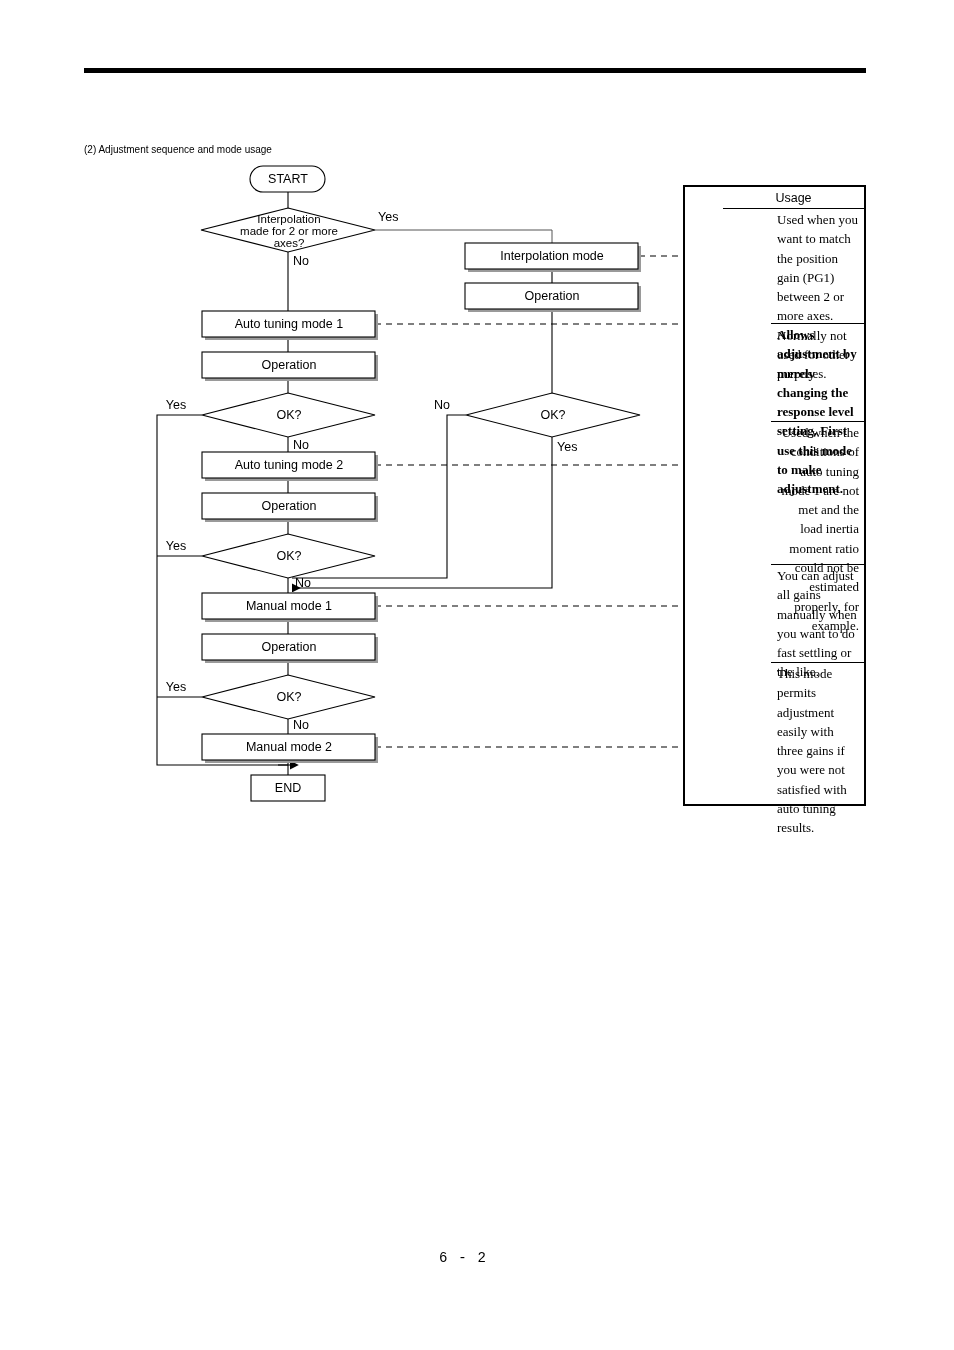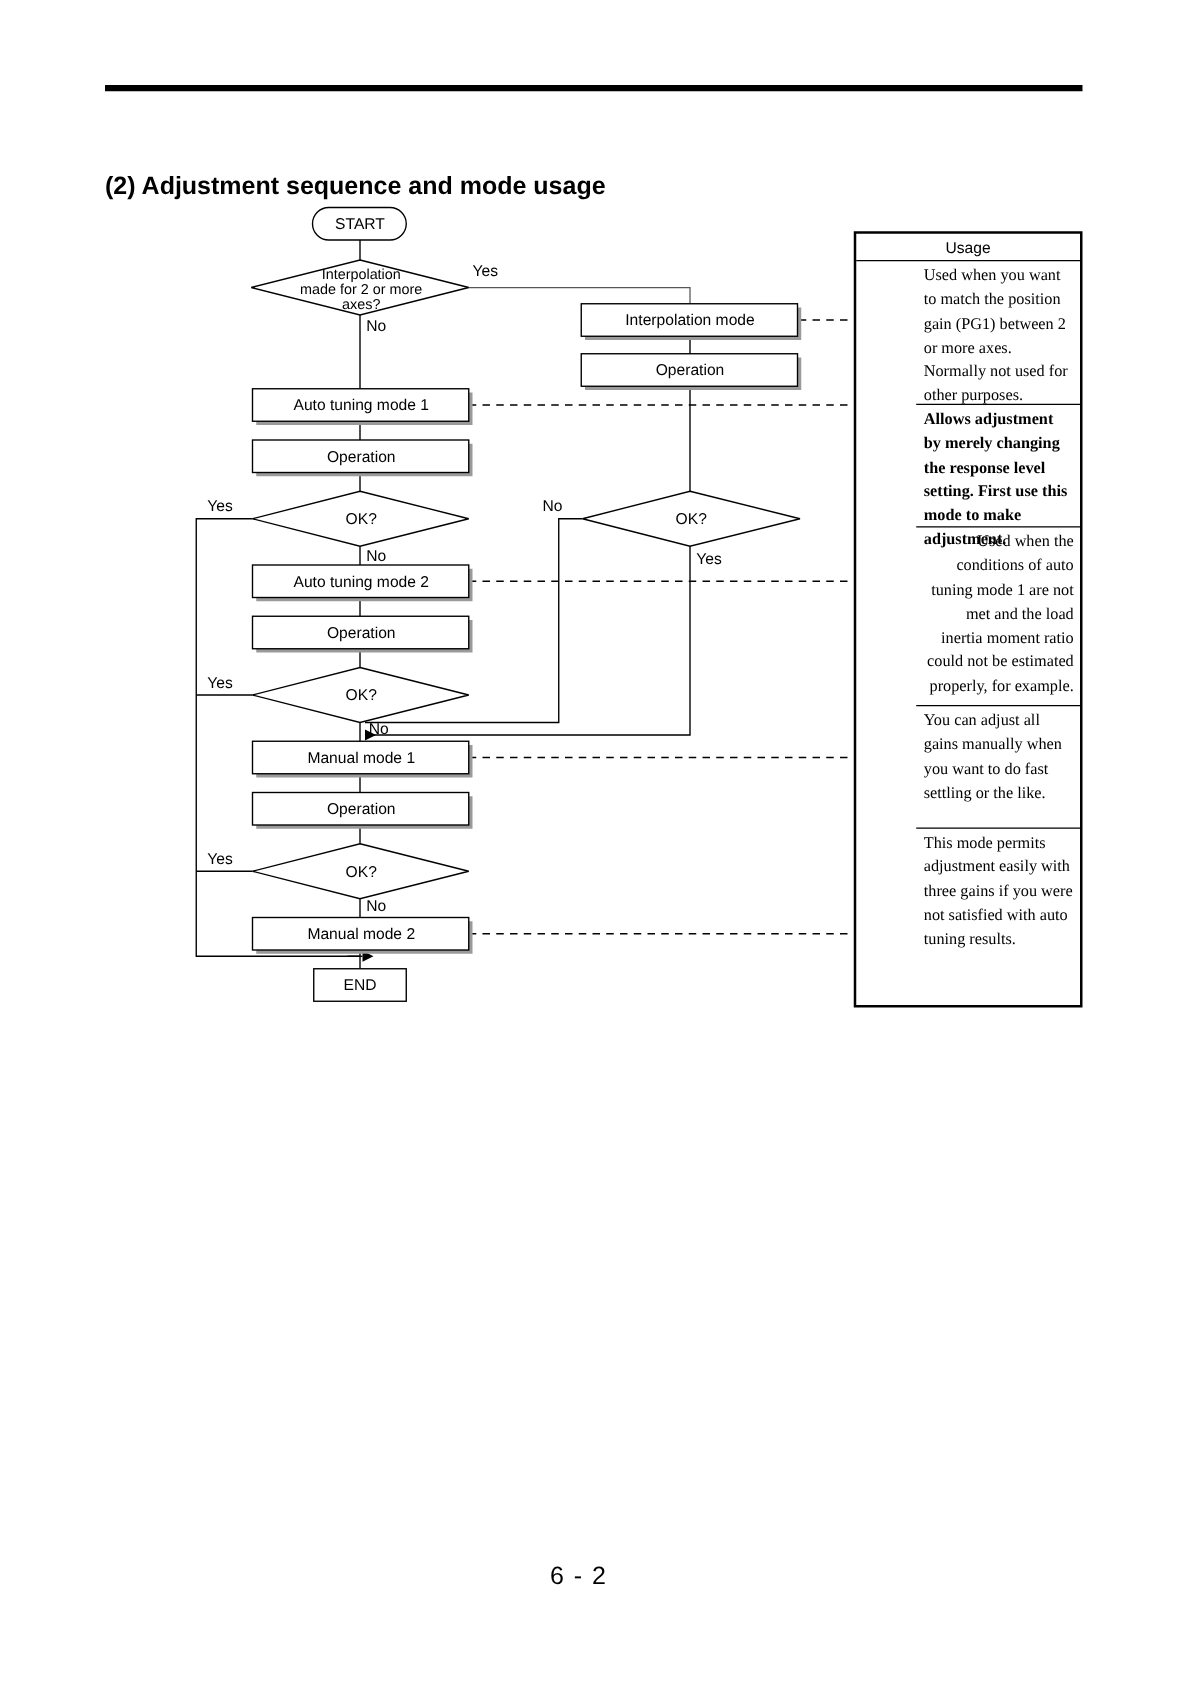--- a/index.html
+++ b/index.html
@@ -34,23 +34,22 @@
     margin-top: 2px;
     height: 5px;
     background: #000000;
   }
 
   
   #section-caption {
     position: absolute;
     left: 84px;
     top: 140px;
-    font-size: 20px;
+    font-size: 10px;
     line-height: 19px;
-    font-weight: bold;
   }
 
   
   #flowchart-svg {
     position: absolute;
     left: 0;
     top: 0;
   }
   .fc-label {
     font-family: "Liberation Sans", sans-serif;
@@ -103,20 +102,21 @@
 
   
   #usage-table {
     position: absolute;
     left: 683px;
     top: 185px;
     width: 183px;
     border: 2px solid #000000;
     box-sizing: border-box;
     background: #ffffff;
+    padding-left: 38px;
   }
   #usage-table .usage-head {
     height: 22px;
     line-height: 22px;
     text-align: center;
     font-size: 12.5px;
     font-family: "Liberation Sans", sans-serif;
     border-bottom: 1.3px solid #000000;
     box-sizing: border-box;
   }
@@ -138,23 +138,23 @@
   #usage-table .c3 { height: 141px; }
   #usage-table .c4 { height: 98px; }
 
   
   #page-footer {
     position: absolute;
     left: 0;
     top: 1250px;
     width: 926px;
     text-align: center;
-    font-size: 20px;
+    font-size: 14px;
     letter-spacing: 1.2px;
-    font-family: Liberation Sans, sans-serif;
+    font-family: Liberation Mono, monospace;
   }
 </style>
 </head>
 <body>
 
 <div id="chapter-header">
   <div class="title-rule"></div>
 </div>
 
 <div id="section-caption">(2) Adjustment sequence and mode usage</div>

